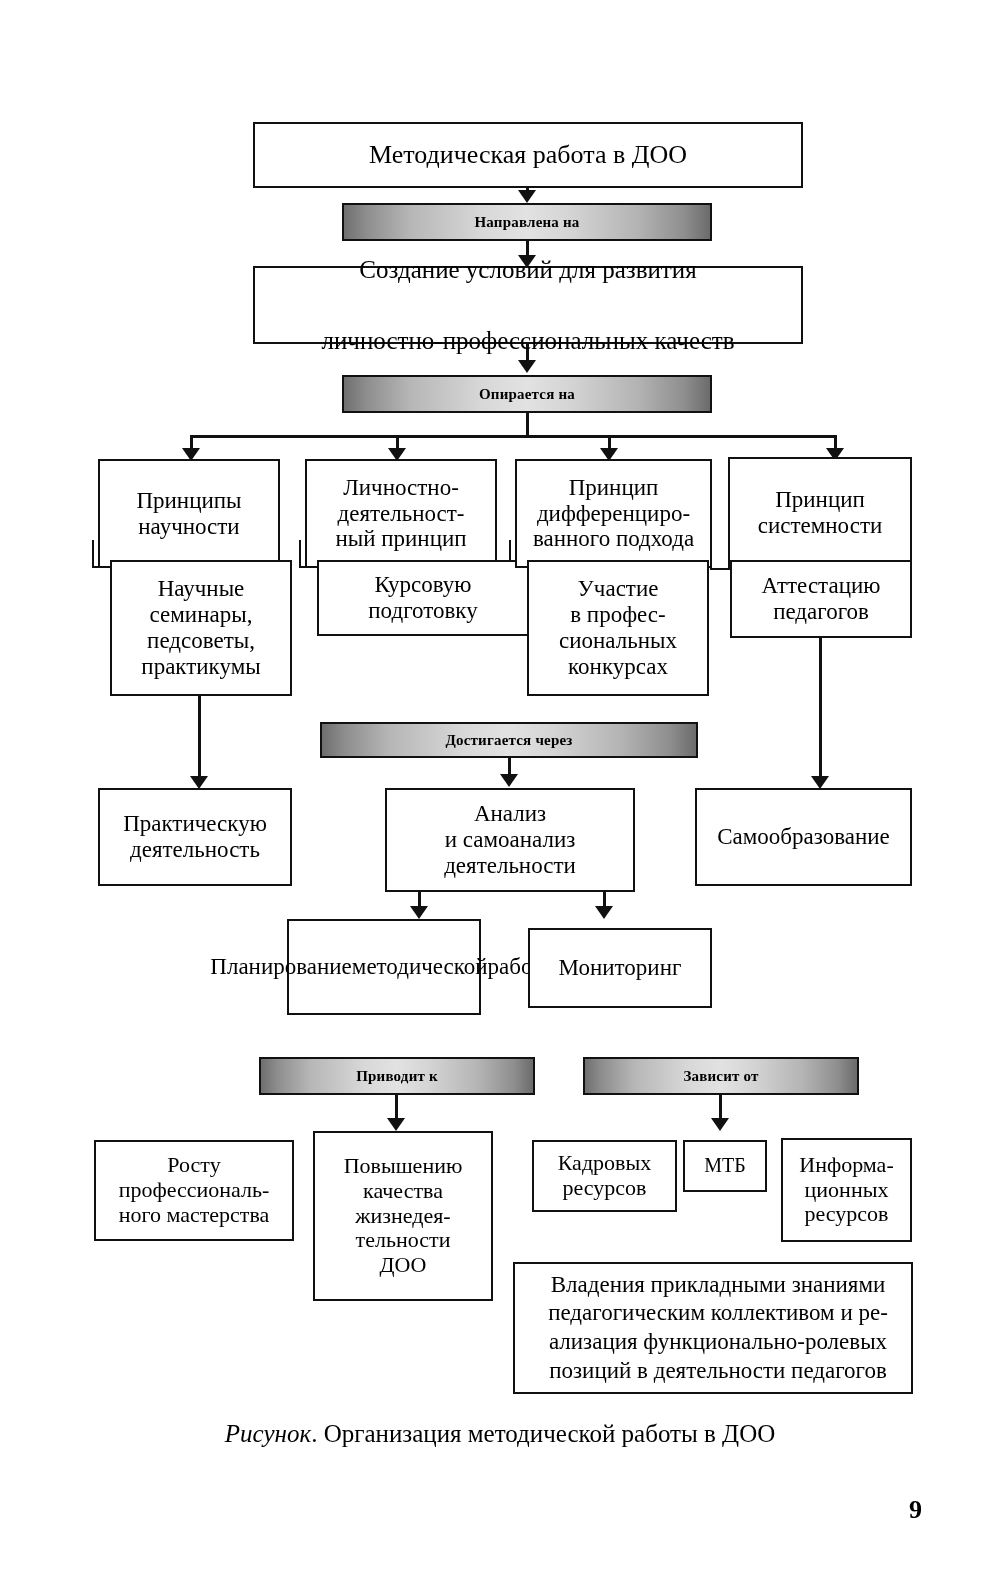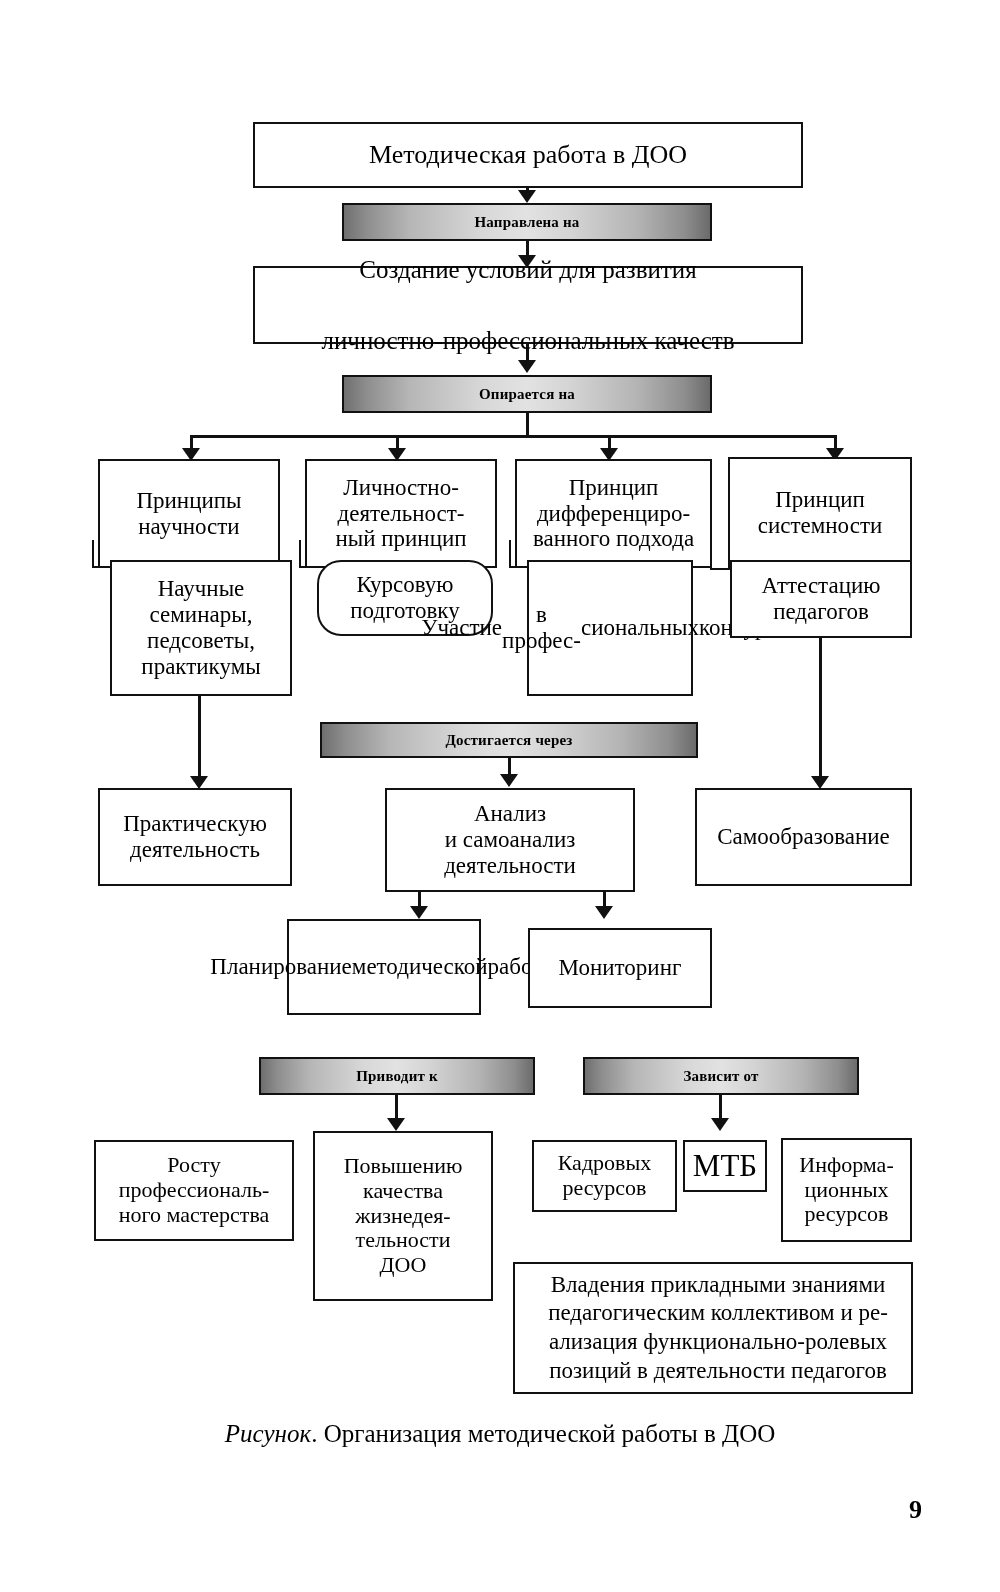--- a/index.html
+++ b/index.html
@@ -171,32 +171,32 @@
     <span>педсоветы,</span>
     <span>практикумы</span>
   </div>
 
   <div class="box tight" style="left:305px; top:459px; width:192px; height:109px; flex-direction:column;">
     <span>Личностно-</span>
     <span>деятельност-</span>
     <span>ный принцип</span>
   </div>
   <div class="elbow" style="left:299px; top:540px; width:22px; height:28px;"></div>
-  <div class="box tight" style="left:317px; top:560px; width:176px; height:76px; flex-direction:column;border-radius:24px;">
+  <div class="box tight" style="left:317px; top:560px; width:212px; height:76px; flex-direction:column;">
     <span>Курсовую</span>
     <span>подготовку</span>
   </div>
 
   <div class="box tight" style="left:515px; top:459px; width:197px; height:109px; flex-direction:column;">
     <span>Принцип</span>
     <span>дифференциро-</span>
     <span>ванного подхода</span>
   </div>
   <div class="elbow" style="left:509px; top:540px; width:22px; height:28px;"></div>
-  <div class="box tight" style="left:527px; top:560px; width:166px; height:136px; flex-direction:row;">
+  <div class="box tight" style="left:527px; top:560px; width:182px; height:136px; flex-direction:column;">
     <span>Участие</span>
     <span>в профес-</span>
     <span>сиональных</span>
     <span>конкурсах</span>
   </div>
 
   <div class="box tight" style="left:728px; top:457px; width:184px; height:111px; flex-direction:column;">
     <span>Принцип</span>
     <span>системности</span>
   </div>
@@ -273,21 +273,21 @@
     <span>жизнедея-</span>
     <span>тельности</span>
     <span>ДОО</span>
   </div>
 
   <div class="box tight" style="left:532px; top:1140px; width:145px; height:72px; flex-direction:column; font-size:22px;">
     <span>Кадровых</span>
     <span>ресурсов</span>
   </div>
 
-  <div class="box" style="left:683px; top:1140px; width:84px; height:52px; font-size:31px;">
+  <div class="box" style="left:683px; top:1140px; width:84px; height:52px; font-size:20px;">
     <span>МТБ</span>
   </div>
 
   <div class="box tight" style="left:781px; top:1138px; width:131px; height:104px; flex-direction:column; font-size:22px;">
     <span>Информа-</span>
     <span>ционных</span>
     <span>ресурсов</span>
   </div>
 
   <div class="box tight" style="left:513px; top:1262px; width:400px; height:132px; flex-direction:column; font-size:23px; line-height:1.24;padding-left:16px;">

